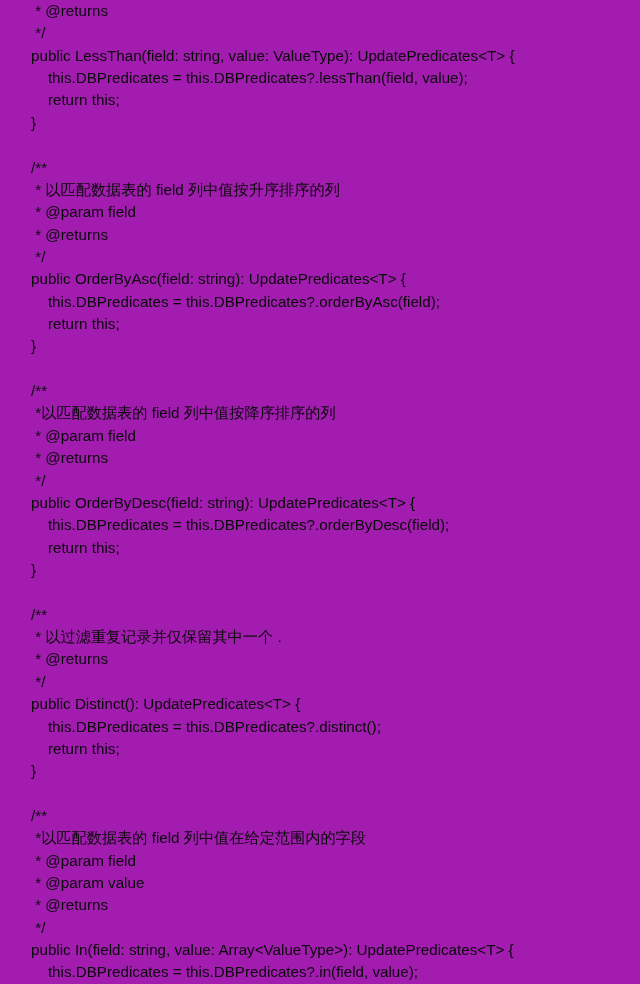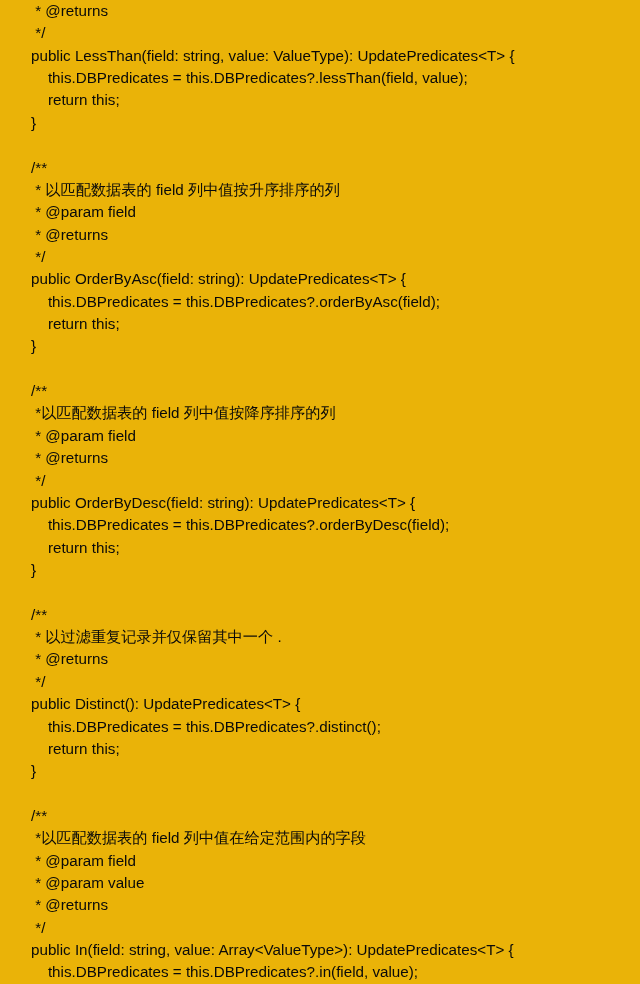--- a/index.html
+++ b/index.html
@@ -10,21 +10,21 @@
   body {
     width: 640px;
     height: 984px;
     overflow: hidden;
   }
   .code-page {
     box-sizing: border-box;
     width: 640px;
     height: 984px;
     padding: 0 8px 0 31px;
-    background: #eab308;
+    background: #a21caf;
   }
   .code-block {
     margin: 0;
     padding: 0;
   }
   .code-line {
     font-family: "Liberation Sans", "DejaVu Sans", sans-serif;
     font-size: 15.2px;
     line-height: 22.36px;
     height: 22.36px;

